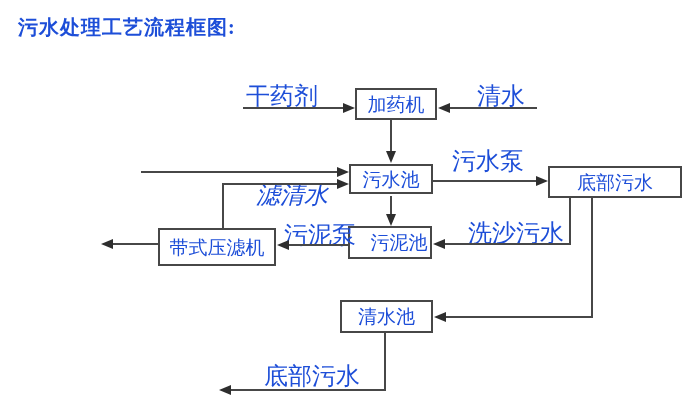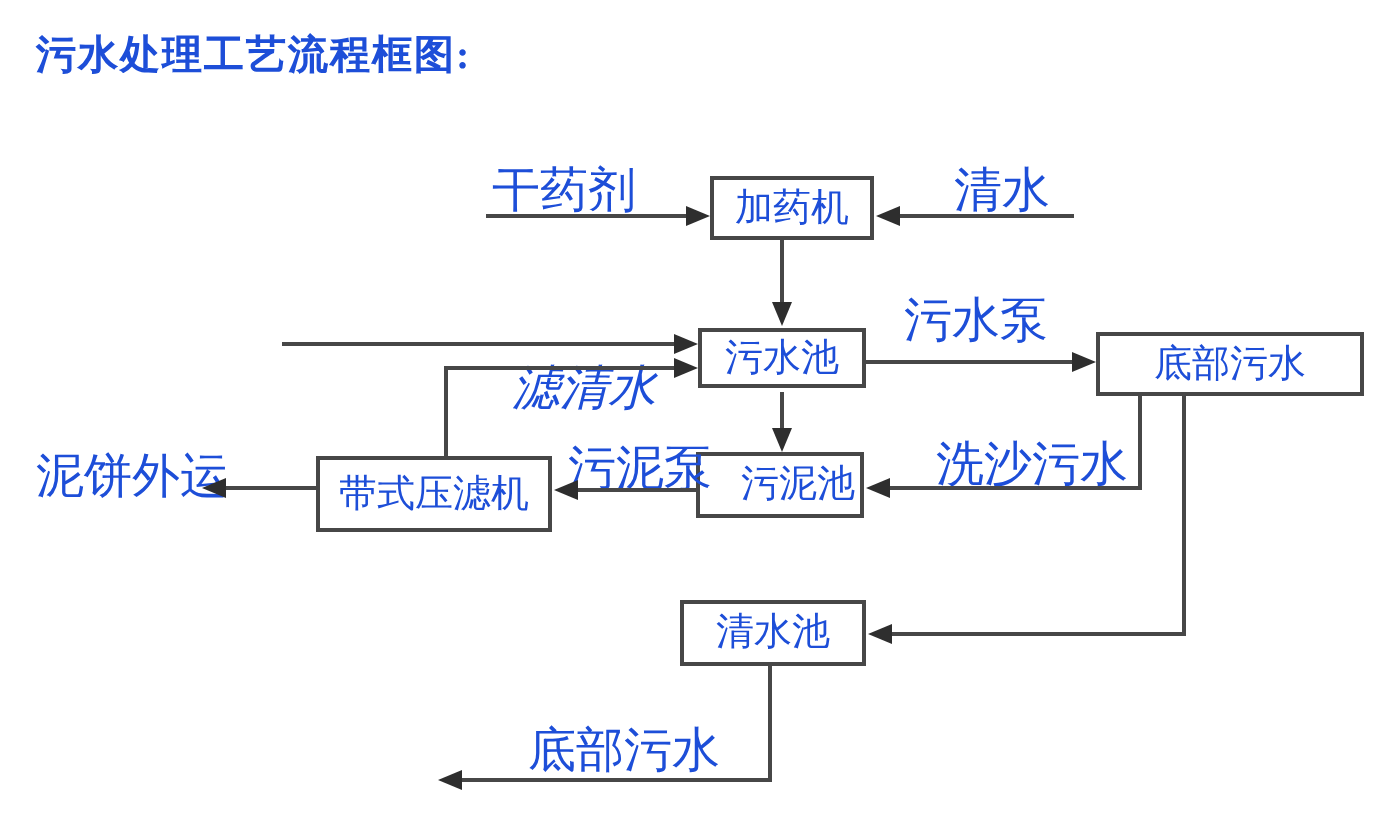--- a/index.html
+++ b/index.html
@@ -87,21 +87,20 @@
   <div class="node" style="left:348px; top:226px; width:84px; height:33px;padding-left:18px;">污泥池</div>
   <div class="node" style="left:158px; top:228px; width:118px; height:38px;">带式压滤机</div>
   <div class="node" style="left:340px; top:300px; width:93px; height:33px;">清水池</div>
 
   <div class="lbl" style="left:246px; top:84px;">干药剂</div>
   <div class="lbl" style="left:477px; top:84px;">清水</div>
   <div class="lbl" style="left:256px; top:183px;font-style:italic;">滤清水</div>
   <div class="lbl" style="left:452px; top:149px;">污水泵</div>
   <div class="lbl" style="left:468px; top:221px;">洗沙污水</div>
   <div class="lbl" style="left:284px; top:223px;">污泥泵</div>
-  <div class="lbl" style="left:18px; top:227px;">泥饼外运</div>
   <div class="lbl" style="left:264px; top:364px;">底部污水</div>
 
   <div class="hline" style="left:243px; top:107px; width:100px;"></div>
   <div class="ah ah-r" style="left:343px; top:103px;"></div>
 
   <div class="hline" style="left:449px; top:107px; width:88px;"></div>
   <div class="ah ah-l" style="left:438px; top:103px;"></div>
 
   <div class="vline" style="left:390px; top:120px; height:32px;"></div>
   <div class="ah ah-d" style="left:386px; top:151px;"></div>

